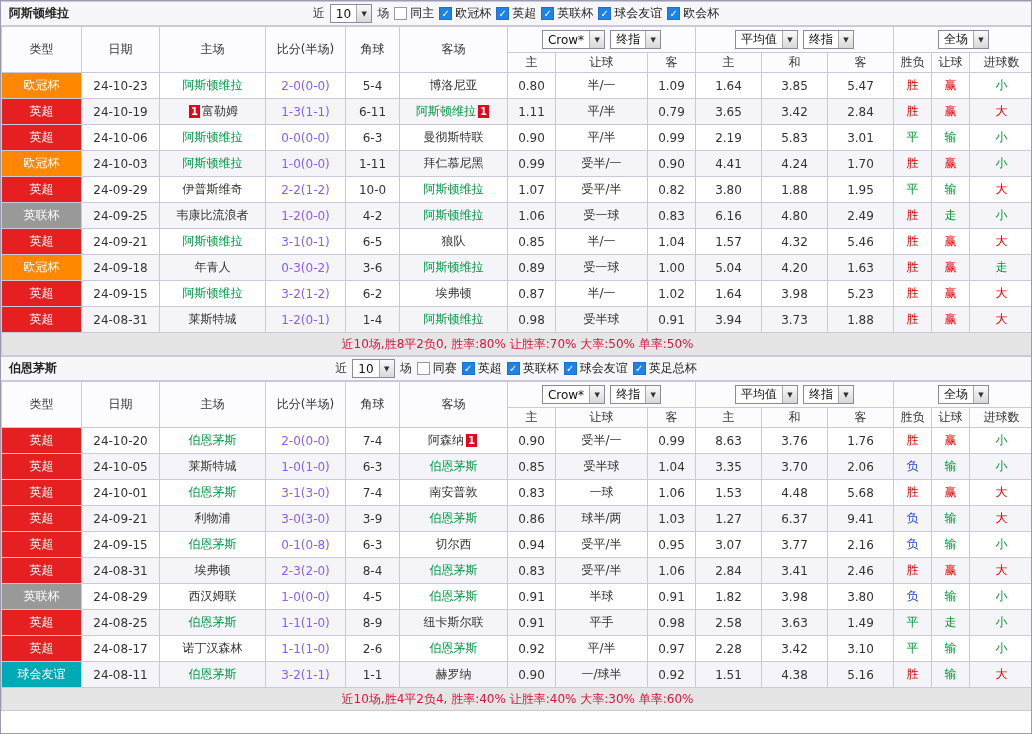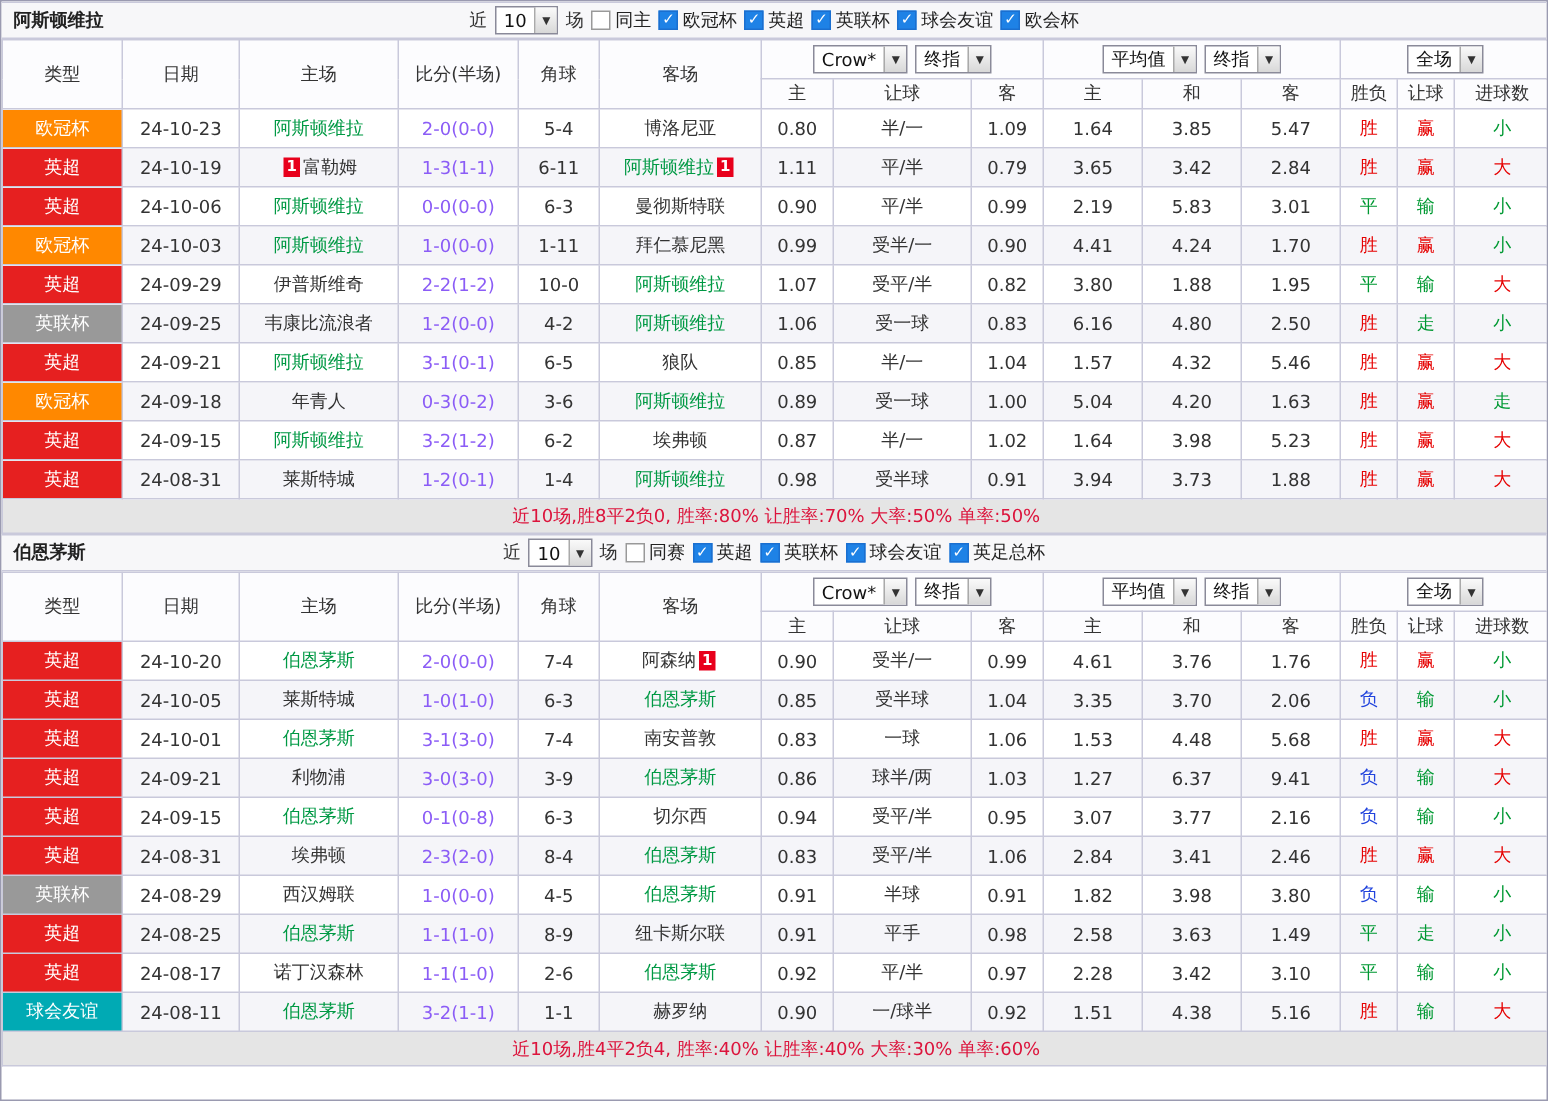--- a/index.html
+++ b/index.html
@@ -259,21 +259,21 @@
               <td>24-09-25</td>
               <td><span class="">韦康比流浪者</span></td>
               <td class="score">1-2(0-0)</td>
               <td>4-2</td>
               <td><span class="focus">阿斯顿维拉</span></td>
               <td>1.06</td>
               <td>受一球</td>
               <td>0.83</td>
               <td>6.16</td>
               <td>4.80</td>
-              <td>2.50</td>
+              <td>2.49</td>
               <td class="c-red">胜</td>
               <td class="c-green">走</td>
               <td class="c-green">小</td>
             </tr>
             <tr class="">
               <td class="type" style="background:#e62020">英超</td>
               <td>24-09-21</td>
               <td><span class="focus">阿斯顿维拉</span></td>
               <td class="score">3-1(0-1)</td>
               <td>6-5</td>
@@ -448,21 +448,21 @@
             <tr class="">
               <td class="type" style="background:#e62020">英超</td>
               <td>24-10-20</td>
               <td><span class="focus">伯恩茅斯</span></td>
               <td class="score">2-0(0-0)</td>
               <td>7-4</td>
               <td><span class="">阿森纳</span><span class="redcard">1</span></td>
               <td>0.90</td>
               <td>受半/一</td>
               <td>0.99</td>
-              <td>4.61</td>
+              <td>8.63</td>
               <td>3.76</td>
               <td>1.76</td>
               <td class="c-red">胜</td>
               <td class="c-red">赢</td>
               <td class="c-green">小</td>
             </tr>
             <tr class="alt">
               <td class="type" style="background:#e62020">英超</td>
               <td>24-10-05</td>
               <td><span class="">莱斯特城</span></td>

